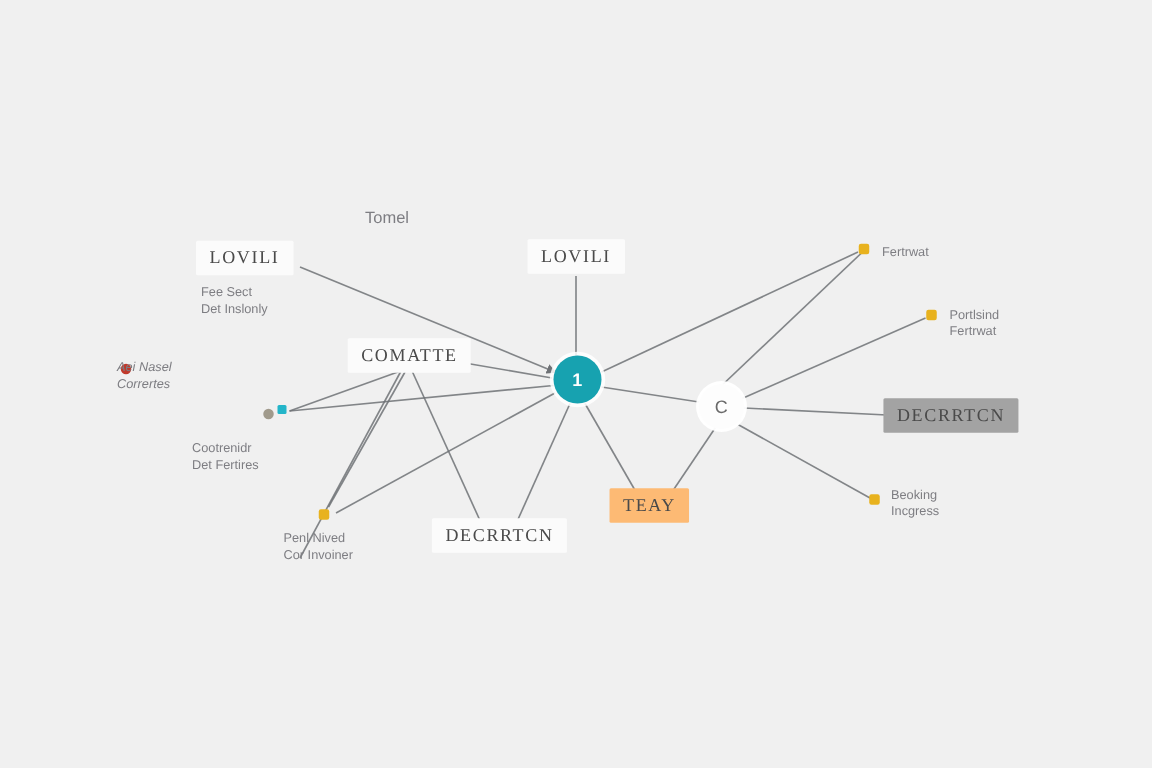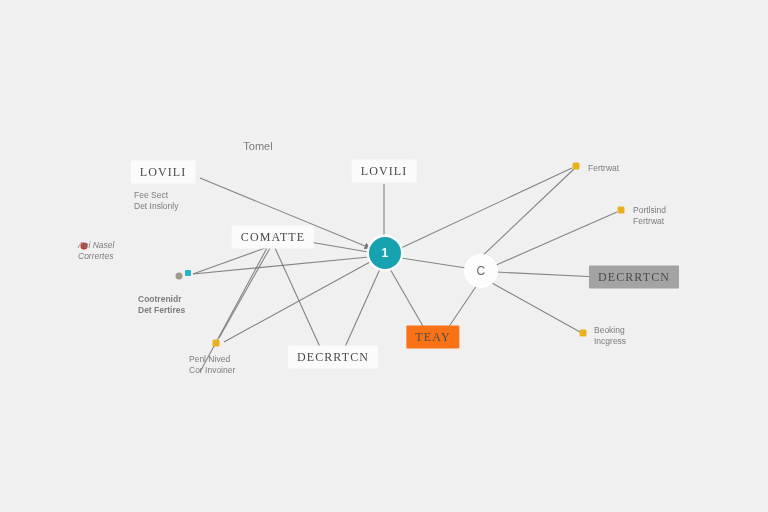--- a/index.html
+++ b/index.html
@@ -152,27 +152,27 @@
 
   <div class="hub-node hub-secondary" id="node-hub-secondary" style="left: 466px; top: 256px; background: rgb(253, 253, 253);">
     <span>C</span>
   </div>
 
   <div id="overlay-layer">
       <div class="chip" style="left: 163px; top: 172px; background: rgb(251, 251, 251); color: rgb(74, 74, 74);">LOVILI</div>
       <div class="chip" style="left: 384px; top: 171px; background: rgb(251, 251, 251); color: rgb(74, 74, 74);">LOVILI</div>
       <div class="chip" style="left: 273px; top: 237px; background: rgb(251, 251, 251); color: rgb(74, 74, 74);">COMATTE</div>
       <div class="chip" style="left: 634px; top: 277px; background: #a3a3a3; color: rgb(74, 74, 74);">DECRRTCN</div>
-      <div class="chip" style="left: 433px; top: 337px; background: #f97316; color: rgb(74, 74, 74);">TEAY</div>
+      <div class="chip" style="left: 433px; top: 337px; background: #fdba74; color: rgb(74, 74, 74);">TEAY</div>
       <div class="chip" style="left: 333px; top: 357px; background: rgb(251, 251, 251); color: rgb(74, 74, 74);">DECRRTCN</div>
       <div class="plain-label" style="left: 258px; top: 146px; color: rgb(125, 125, 130);">Tomel</div>
       <div class="marker-text" style="left: 134px; top: 200px; color: rgb(125, 125, 130);">Fee Sect<br>Det Inslonly</div>
       <div class="marker dot" style="left: 84px; top: 246px; background: rgb(192, 57, 43);"></div>
       <div class="marker-text" style="left: 78px; top: 250px; color: rgb(125, 125, 130); font-style: italic;">Aei Nasel<br>Corrertes</div>
-      <div class="marker-text" style="left: 138px; top: 304px; color: rgb(125, 125, 130); font-weight: bold;">Cootrenidr<br>Det Fertires</div>
+      <div class="marker-text" style="left: 128px; top: 304px; color: rgb(125, 125, 130);">Cootrenidr<br>Det Fertires</div>
       <div class="marker-text" style="left: 189px; top: 364px; color: rgb(125, 125, 130);">Penl Nived<br>Cor Invoiner</div>
       <div class="marker sq" style="left: 576px; top: 166px; background: rgb(232, 178, 30);"></div>
       <div class="marker-text" style="left: 588px; top: 168px; color: rgb(125, 125, 130);">Fertrwat</div>
       <div class="marker sq" style="left: 621px; top: 210px; background: rgb(232, 178, 30);"></div>
       <div class="marker-text" style="left: 633px; top: 215px; color: rgb(125, 125, 130);">Portlsind<br>Fertrwat</div>
       <div class="marker sq" style="left: 583px; top: 333px; background: rgb(232, 178, 30);"></div>
       <div class="marker-text" style="left: 594px; top: 335px; color: rgb(125, 125, 130);">Beoking<br>Incgress</div>
       <div class="marker sq" style="left: 216px; top: 343px; background: rgb(232, 178, 30);"></div>
       <div class="marker dot" style="left: 179px; top: 276px; background: rgb(160, 154, 140);"></div>
       <div class="marker sq-small" style="left: 188px; top: 273px; background: rgb(35, 181, 201);"></div>

